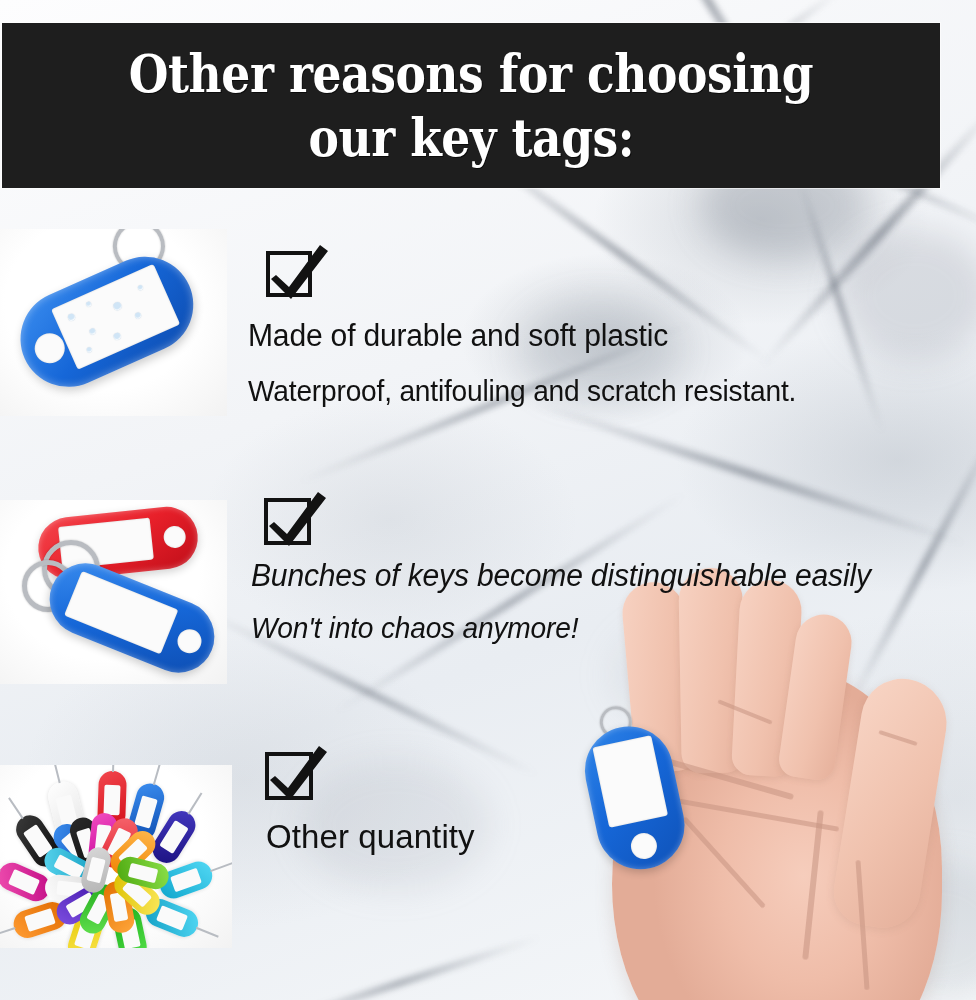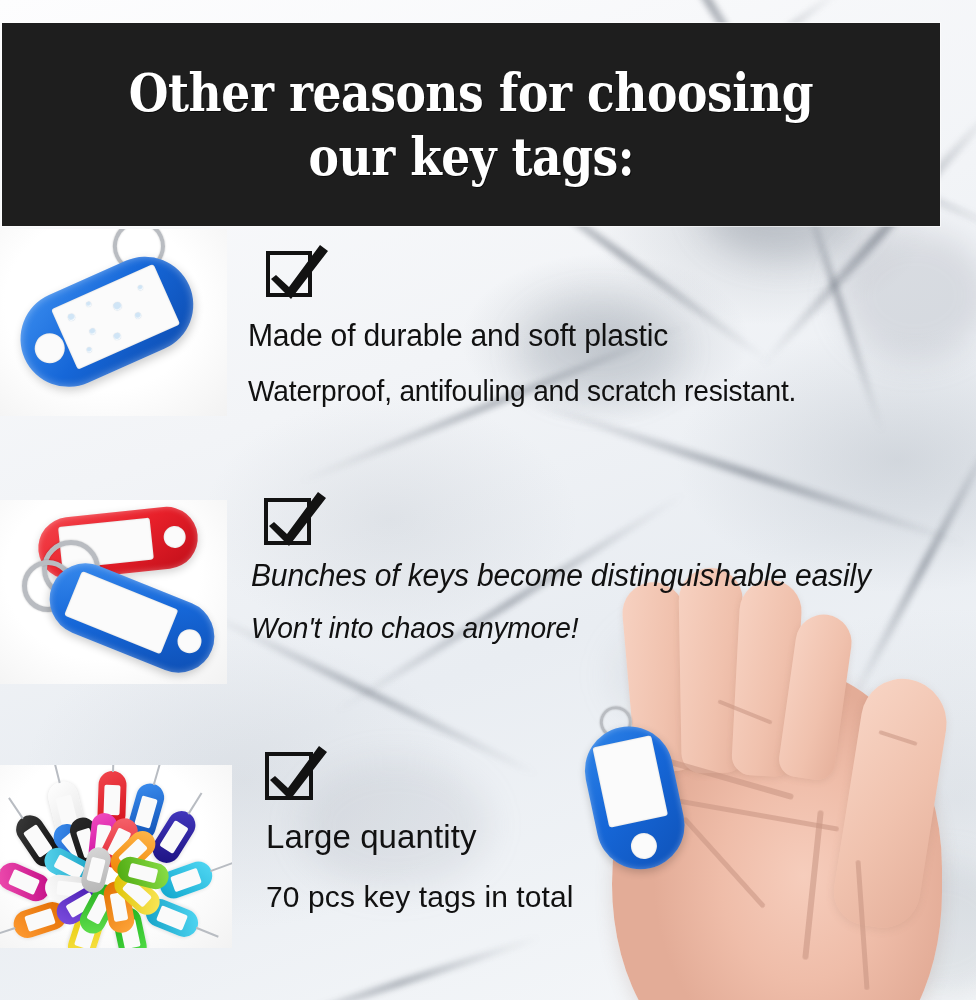--- a/index.html
+++ b/index.html
@@ -63,21 +63,21 @@
   .b4 { left: 300px; top: 760px; width: 190px; height: 130px; background: rgba(150,158,170,.16); }
   .b5 { left: 860px; top: 860px; width: 160px; height: 140px; background: rgba(150,160,172,.20); }
   .b6 { left: 610px; top: 620px; width: 150px; height: 110px; background: rgba(160,168,180,.14); }
 
   
   .banner {
     position: absolute;
     left: 2px;
     top: 23px;
     width: 938px;
-    height: 203px;
+    height: 165px;
     background: #1e1e1e;
     box-shadow: 0 0 0 1px rgba(255,255,255,.55);
     display: flex;
     flex-direction: column;
     align-items: center;
     justify-content: center;
     text-align: center;
   }
   .banner-text {
     color: #ffffff;
@@ -478,18 +478,17 @@
         </div>
     </div>
 
     <div class="checkbox" style="left:265px; top:752px; width:48px; height:48px;">
       <svg class="check-glyph" viewBox="0 0 62 62" aria-hidden="true">
         <path d="M8 30 L21 42 L52 0 L60 6 L23 54 L3 34 Z" fill="#121212"></path>
       </svg>
     </div>
 
     <div class="feature-text" style="left:266px; top:818px;">
-      <div class="line-main">Large quantity</div>
-      <div class="line-sub" style="margin-top:24px;">70 pcs key tags in total</div>
+      <div class="line-main">Other quantity</div>
     </div>
   </div>
 
 </div>
 
 </body></html>

